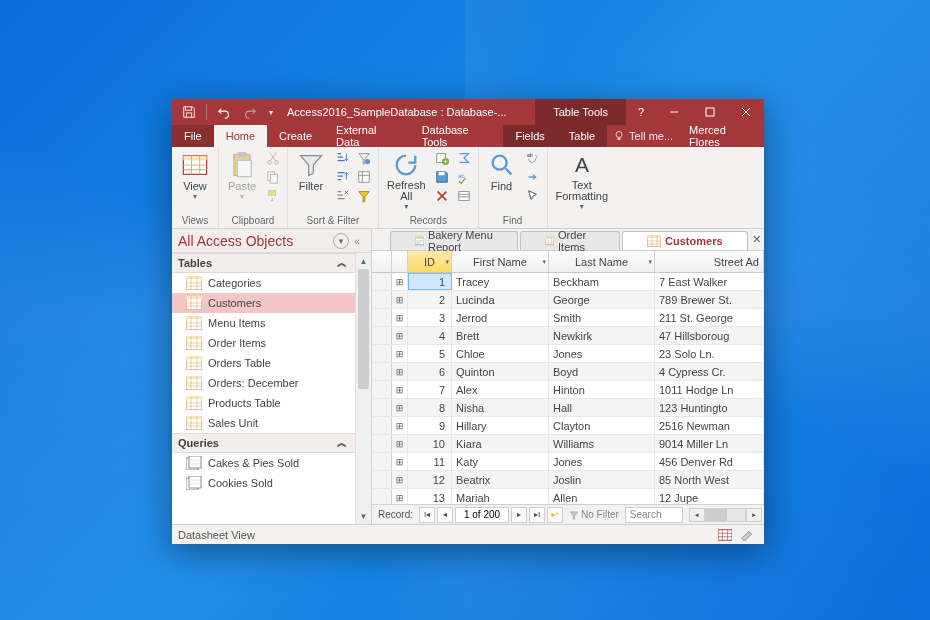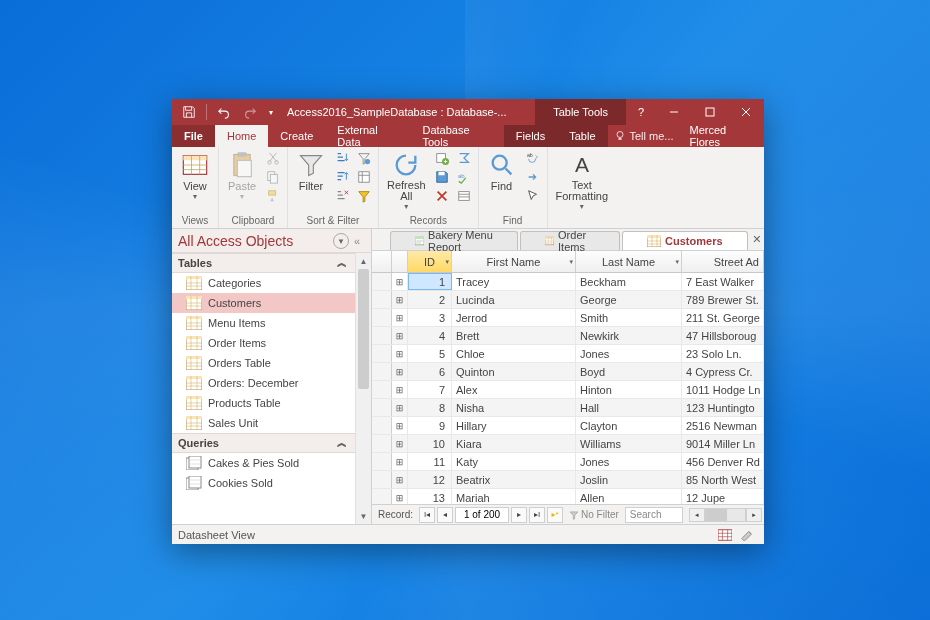--- a/index.html
+++ b/index.html
@@ -18,21 +18,21 @@
 .title-text { flex: 1; text-align: left; padding-left: 10px; font-size: 11px; white-space: nowrap; overflow: hidden; text-overflow: ellipsis; }
 .tool-tab { background: #7b292b; padding: 0 18px; height: 100%; display: flex; align-items: center; font-size: 11px; }
 .win-controls { display: flex; }
 .win-btn { width: 36px; height: 26px; display: flex; align-items: center; justify-content: center; cursor: pointer; color:#fff; }
 .win-btn.help { width: 30px; }
 .win-btn svg { width: 10px; height: 10px; stroke: #fff; stroke-width: 1; fill: none; }
 
 
 .ribbon-tabs { height: 22px; background: #a4373a; display: flex; align-items: stretch; color: #fff; font-size: 11px; }
 .ribbon-tab { padding: 0 12px; display: flex; align-items: center; cursor: pointer; }
-.ribbon-tab.file { background: #8a2e30; font-weight: bold; }
+.ribbon-tab.file { background: #8a2e30; }
 .ribbon-tab.active { background: #f3f2f1; color: #a4373a; }
 .ribbon-tab.context { background: #7b292b; }
 .tell-me { display: flex; align-items: center; gap: 4px; padding: 0 6px; flex: 0 0 auto; color: rgba(255,255,255,0.9); }
 .tell-me svg { width: 12px; height: 12px; }
 .user-name { padding: 0 10px; display: flex; align-items: center; }
 
 
 .ribbon { height: 82px; background: #f3f2f1; border-bottom: 1px solid #d0d0d0; display: flex; }
 .ribbon-group { border-right: 1px solid #e0e0e0; display: flex; flex-direction: column; padding: 2px 4px 0; }
 .ribbon-group-body { flex: 1; display: flex; align-items: flex-start; gap: 2px; }
@@ -84,21 +84,21 @@
 .ds-head-cell .dd { position: absolute; right: 2px; font-size: 7px; color: #666; }
 .ds-body { flex: 1; overflow: hidden; }
 .ds-row { height: 18px; display: flex; border-bottom: 1px solid #e8e8e8; font-size: 11px; }
 .ds-row:nth-child(even) { background: #f4f4f4; }
 .ds-cell { border-right: 1px solid #e8e8e8; padding: 0 4px; display: flex; align-items: center; overflow: hidden; white-space: nowrap; }
 .ds-cell.num { justify-content: flex-end; padding-right: 6px; }
 .row-selector { width: 20px; background: #f4f4f4; border-right: 1px solid #d0d0d0; display: flex; align-items: center; justify-content: center; cursor: pointer; }
 .row-expand { width: 16px; border-right: 1px solid #e8e8e8; display: flex; align-items: center; justify-content: center; font-size: 9px; color: #666; cursor: pointer; }
 .ds-row.active .ds-cell.id-cell { background: #cfe8ff; outline: 1px solid #7ab8ef; outline-offset: -1px; }
 .col-selector { width: 20px; } .col-expand { width: 16px; }
-.col-id { width: 44px; } .col-fn { width: 124px; } .col-ln { width: 106px; } .col-addr { flex: 1; }
+.col-id { width: 44px; } .col-fn { width: 97px; } .col-ln { width: 106px; } .col-addr { flex: 1; }
 
 
 .record-nav { height: 20px; border-top: 1px solid #d0d0d0; background: #f3f2f1; display: flex; align-items: center; font-size: 10px; gap: 2px; padding: 0 2px; }
 .rec-label { padding: 0 4px; color: #555; }
 .rec-btn { width: 16px; height: 16px; display: flex; align-items: center; justify-content: center; border: 1px solid #cfcfcf; background: #fafafa; cursor: pointer; font-size: 8px; }
 .rec-pos { width: 54px; height: 16px; border: 1px solid #cfcfcf; background: #fff; font-size: 10px; text-align: center; }
 .rec-filter { display: flex; align-items: center; gap: 2px; padding: 0 4px; color: #888; }
 .rec-search { height: 16px; border: 1px solid #cfcfcf; background: #fff; font-size: 10px; padding: 0 4px; width: 58px; color: #888; }
 .rec-hscroll { flex: 1; display: flex; align-items: center; margin-left: 4px; }
 .rec-hscroll .track { flex: 1; height: 14px; background: #e8e8e8; border: 1px solid #d0d0d0; position: relative; }

